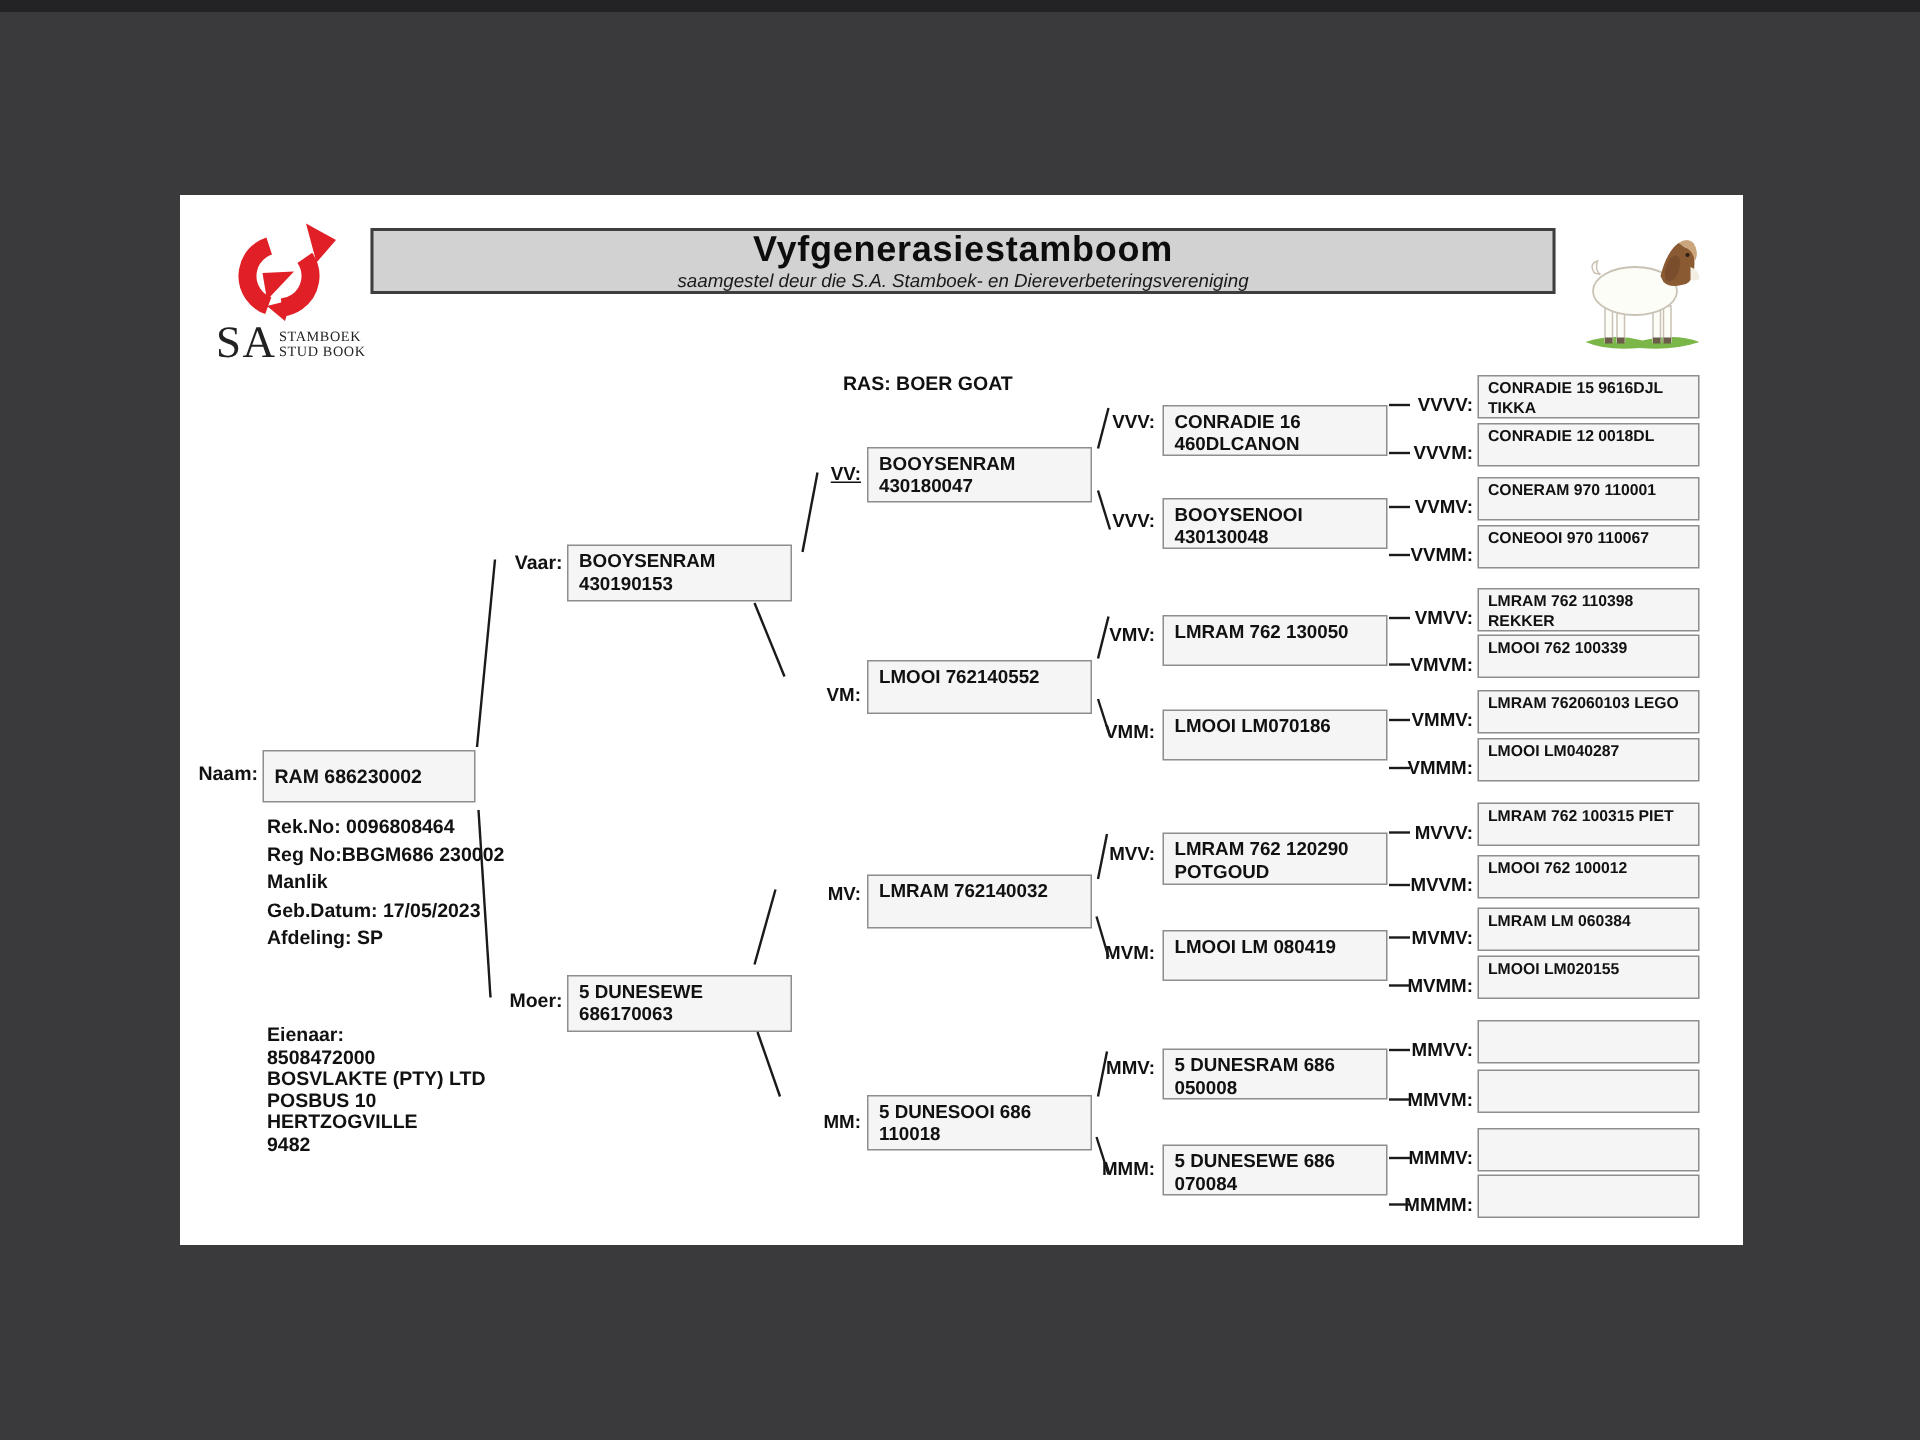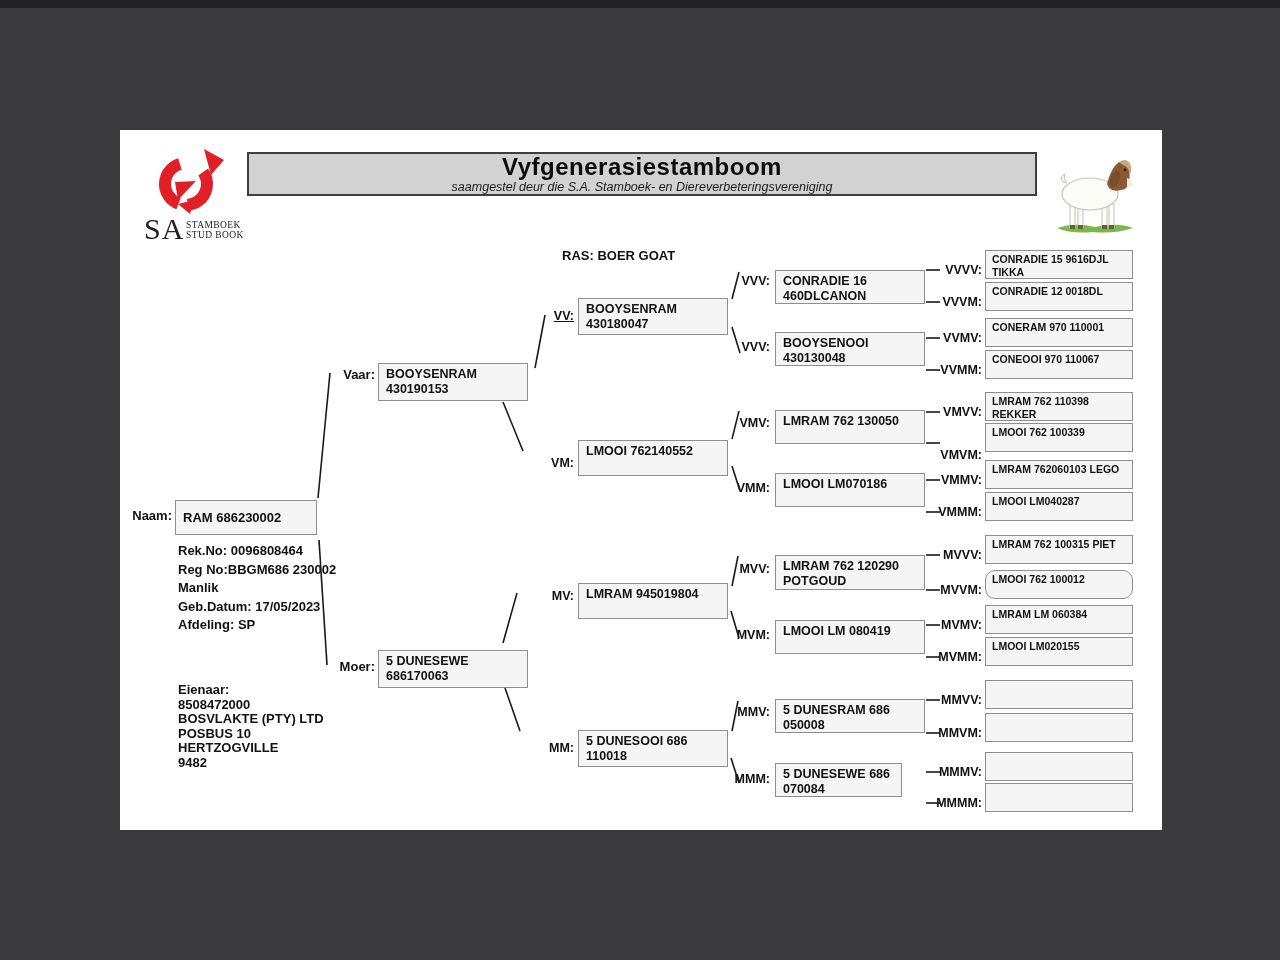--- a/index.html
+++ b/index.html
@@ -120,21 +120,21 @@
   <div class="pbox" style="left:458px; top:168px; width:150px; height:37px;">
     <div>BOOYSENRAM</div>
     <div>430180047</div>
   </div>
   <div class="plabel" style="left:410px; top:326px; width:44px;">VM:</div>
   <div class="pbox" style="left:458px; top:310px; width:150px; height:36px;">
     <div>LMOOI 762140552</div>
   </div>
   <div class="plabel" style="left:410px; top:459px; width:44px;">MV:</div>
   <div class="pbox" style="left:458px; top:453px; width:150px; height:36px;">
-    <div>LMRAM 945019804</div>
+    <div>LMRAM 762140032</div>
   </div>
   <div class="plabel" style="left:410px; top:611px; width:44px;">MM:</div>
   <div class="pbox" style="left:458px; top:600px; width:150px; height:37px;">
     <div>5 DUNESOOI 686</div>
     <div>110018</div>
   </div>
 
   <div class="plabel" style="left:600px; top:144px; width:50px;">VVV:</div>
   <div class="pbox" style="left:655px; top:140px; width:150px; height:34px;">
     <div>CONRADIE 16</div>
@@ -161,47 +161,47 @@
   <div class="plabel" style="left:600px; top:498px; width:50px;">MVM:</div>
   <div class="pbox" style="left:655px; top:490px; width:150px; height:34px;">
     <div>LMOOI LM 080419</div>
   </div>
   <div class="plabel" style="left:600px; top:575px; width:50px;">MMV:</div>
   <div class="pbox" style="left:655px; top:569px; width:150px; height:34px;">
     <div>5 DUNESRAM 686</div>
     <div>050008</div>
   </div>
   <div class="plabel" style="left:600px; top:642px; width:50px;">MMM:</div>
-  <div class="pbox" style="left:655px; top:633px; width:127px; height:34px;">
+  <div class="pbox" style="left:655px; top:633px; width:150px; height:34px;">
     <div>5 DUNESEWE 686</div>
     <div>070084</div>
   </div>
 
   <div class="plabel g4label" style="top:133px;">VVVV:</div>
   <div class="pbox g4box" style="top:120px;">CONRADIE 15 9616DJL TIKKA</div>
   <div class="plabel g4label" style="top:165px;">VVVM:</div>
   <div class="pbox g4box" style="top:152px;">CONRADIE 12 0018DL</div>
   <div class="plabel g4label" style="top:201px;">VVMV:</div>
   <div class="pbox g4box" style="top:188px;">CONERAM 970 110001</div>
   <div class="plabel g4label" style="top:233px;">VVMM:</div>
   <div class="pbox g4box" style="top:220px;">CONEOOI 970 110067</div>
 
   <div class="plabel g4label" style="top:275px;">VMVV:</div>
   <div class="pbox g4box" style="top:262px;">LMRAM 762 110398 REKKER</div>
-  <div class="plabel g4label" style="top:318px;">VMVM:</div>
+  <div class="plabel g4label" style="top:306px;">VMVM:</div>
   <div class="pbox g4box" style="top:293px;">LMOOI 762 100339</div>
   <div class="plabel g4label" style="top:343px;">VMMV:</div>
   <div class="pbox g4box" style="top:330px;">LMRAM 762060103 LEGO</div>
   <div class="plabel g4label" style="top:375px;">VMMM:</div>
   <div class="pbox g4box" style="top:362px;">LMOOI LM040287</div>
 
   <div class="plabel g4label" style="top:418px;">MVVV:</div>
   <div class="pbox g4box" style="top:405px;">LMRAM 762 100315 PIET</div>
   <div class="plabel g4label" style="top:453px;">MVVM:</div>
-  <div class="pbox g4box" style="top:440px;border-radius:10px;">LMOOI 762 100012</div>
+  <div class="pbox g4box" style="top:440px;">LMOOI 762 100012</div>
   <div class="plabel g4label" style="top:488px;">MVMV:</div>
   <div class="pbox g4box" style="top:475px;">LMRAM LM 060384</div>
   <div class="plabel g4label" style="top:520px;">MVMM:</div>
   <div class="pbox g4box" style="top:507px;">LMOOI LM020155</div>
 
   <div class="plabel g4label" style="top:563px;">MMVV:</div>
   <div class="pbox g4box" style="top:550px;"></div>
   <div class="plabel g4label" style="top:596px;">MMVM:</div>
   <div class="pbox g4box" style="top:583px;"></div>
   <div class="plabel g4label" style="top:635px;">MMMV:</div>

